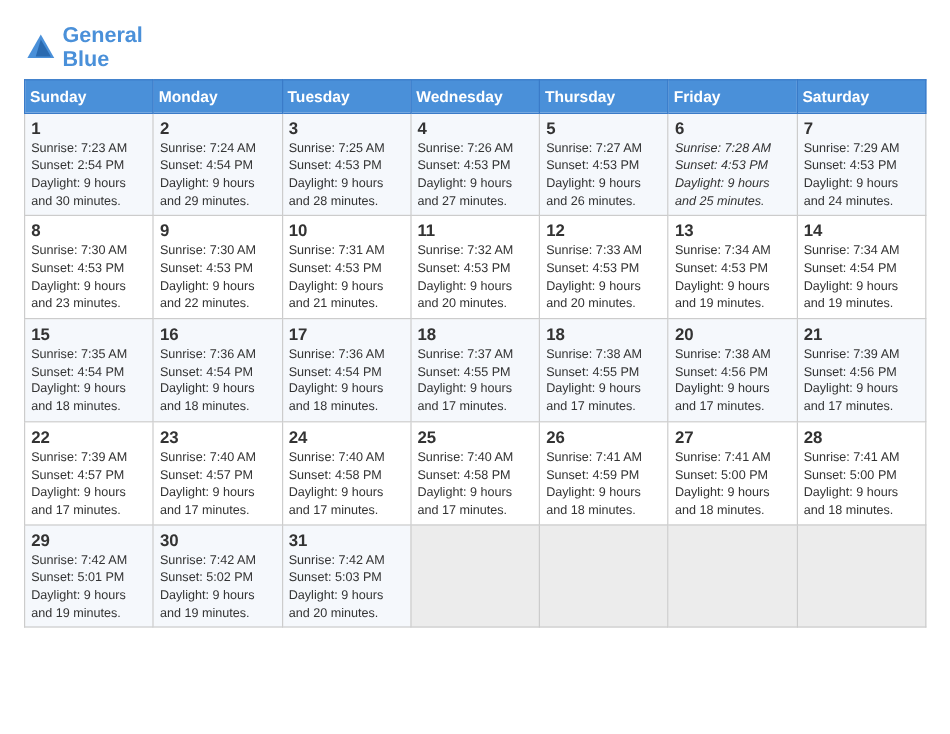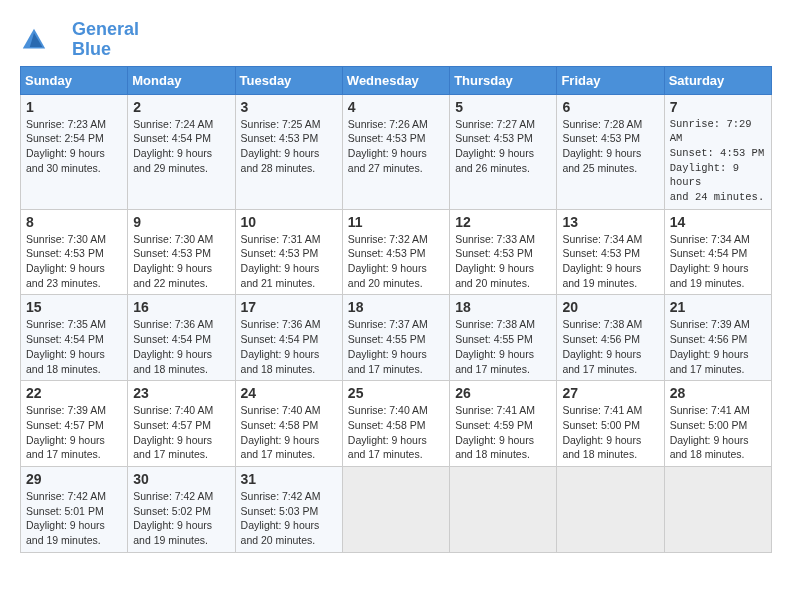--- a/index.html
+++ b/index.html
@@ -19,21 +19,20 @@
     .logo {
       display: flex;
       align-items: center;
       gap: 4px;
     }
     .logo-text {
       font-size: 18px;
       font-weight: bold;
       color: #333;
       line-height: 1.1;
-      margin-left: 20px;
     }
     .logo-text span {
       color: #4a90d9;
     }
     .logo-icon {
       width: 28px;
       height: 28px;
     }
     .title-block {
       text-align: right;
@@ -148,28 +147,28 @@
         </td>
         <td>
           <span class="day-number">5</span>
           <div class="day-info" style="white-space: pre-line;">Sunrise: 7:27 AM
 Sunset: 4:53 PM
 Daylight: 9 hours
 and 26 minutes.</div>
         </td>
         <td>
           <span class="day-number">6</span>
-          <div class="day-info" style="white-space: pre-line;">Sunrise: 7:28 AM
+          <div class="day-info" style="white-space: pre-line; font-style: italic;">Sunrise: 7:28 AM
 Sunset: 4:53 PM
 Daylight: 9 hours
 and 25 minutes.</div>
         </td>
         <td>
           <span class="day-number">7</span>
-          <div class="day-info" style="white-space: pre-line; font-family: Liberation Mono, monospace;">Sunrise: 7:29 AM
+          <div class="day-info" style="white-space: pre-line;">Sunrise: 7:29 AM
 Sunset: 4:53 PM
 Daylight: 9 hours
 and 24 minutes.</div>
         </td>
       </tr>
       <tr>
         <td>
           <span class="day-number">8</span>
           <div class="day-info" style="white-space: pre-line;">Sunrise: 7:30 AM
 Sunset: 4:53 PM

